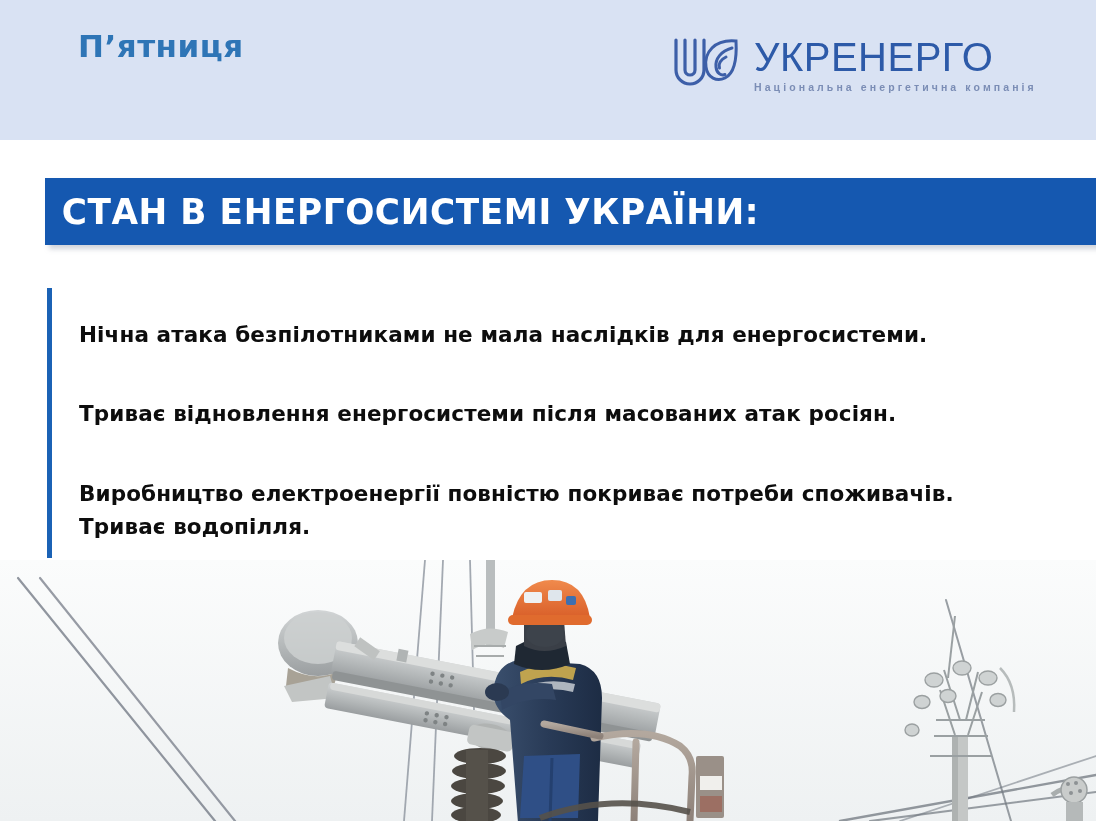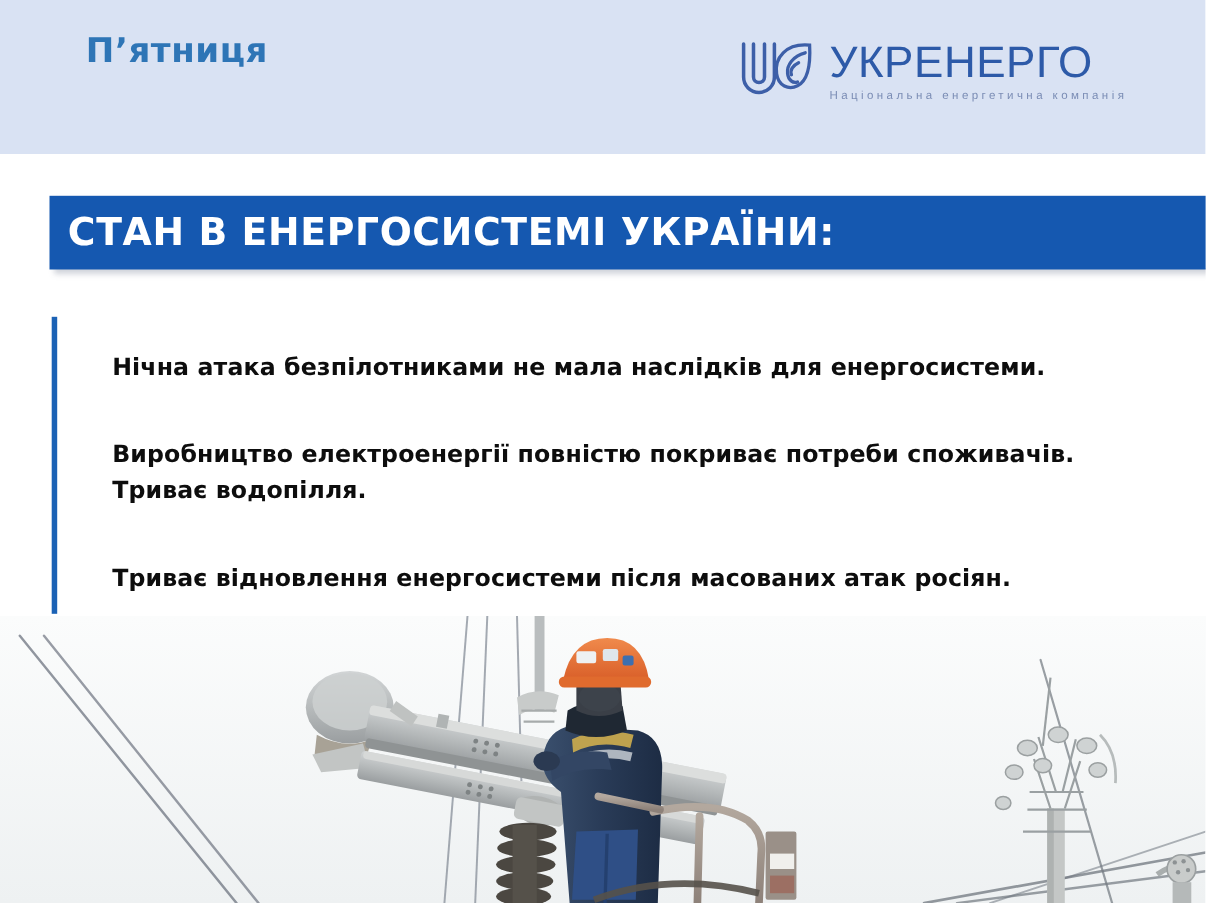--- a/index.html
+++ b/index.html
@@ -63,21 +63,21 @@
     font-size: 40px;
     font-weight: 400;
     color: #2d5aa8;
     letter-spacing: 0.5px;
     line-height: 1;
     font-family: "Liberation Sans", "DejaVu Sans", sans-serif;
   }
   .logo-tagline {
     margin-top: 5px;
     font-size: 10.5px;
-    font-weight: 400;
+    font-weight: 700;
     color: #7b8db5;
     letter-spacing: 3.1px;
     line-height: 1;
     white-space: nowrap;
     font-family: "Liberation Sans", "DejaVu Sans", sans-serif;
   }
 
   
   .title-banner {
     position: absolute;
@@ -109,21 +109,20 @@
     top: 288px;
     width: 5px;
     height: 270px;
     background: #1b62b5;
   }
   .body-copy {
     position: absolute;
     left: 79px;
     top: 297px;
     width: 960px;
-    margin-left: 23px;
   }
   .para {
     font-size: 21.5px;
     font-weight: 700;
     color: #0d0d0d;
     line-height: 1.52;
     letter-spacing: 0.1px;
     font-family: "DejaVu Sans", "Liberation Sans", sans-serif;
   }
   .para.gap-1 { margin-top: 47px; }
@@ -175,26 +174,26 @@
 <div class="title-banner">
   <span class="title-text">СТАН В ЕНЕРГОСИСТЕМІ УКРАЇНИ:</span>
 </div>
 
 <div class="accent-bar"></div>
 
 <div class="body-copy">
   <p class="para">
     <span class="line">Нічна атака безпілотниками не мала наслідків для енергосистеми.</span>
   </p>
+  <p class="para gap-2">
+    <span class="line">Триває відновлення енергосистеми після масованих атак росіян.</span>
+  </p>
   <p class="para gap-1">
     <span class="line">Виробництво електроенергії повністю покриває потреби споживачів.</span>
     <span class="line">Триває водопілля.</span>
-  </p>
-  <p class="para gap-2">
-    <span class="line">Триває відновлення енергосистеми після масованих атак росіян.</span>
   </p>
 </div>
 
 <div class="photo">
   <svg viewBox="0 0 1096 261" width="1096" height="261" aria-hidden="true">
     <defs>
       <linearGradient id="sky" x1="0" y1="0" x2="0" y2="1">
         <stop offset="0%" stop-color="#fbfcfc"></stop>
         <stop offset="100%" stop-color="#eef1f2"></stop>
       </linearGradient>

